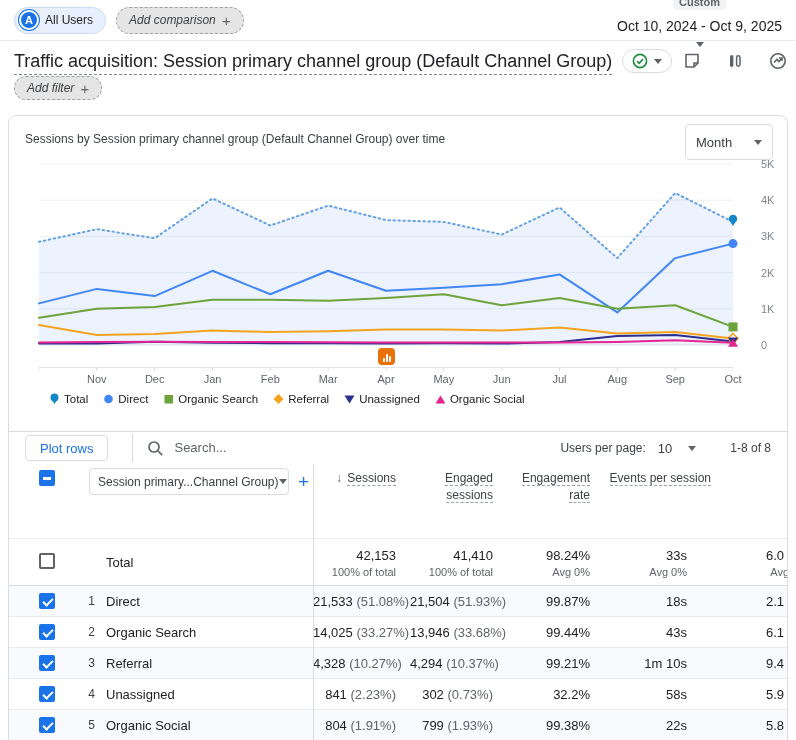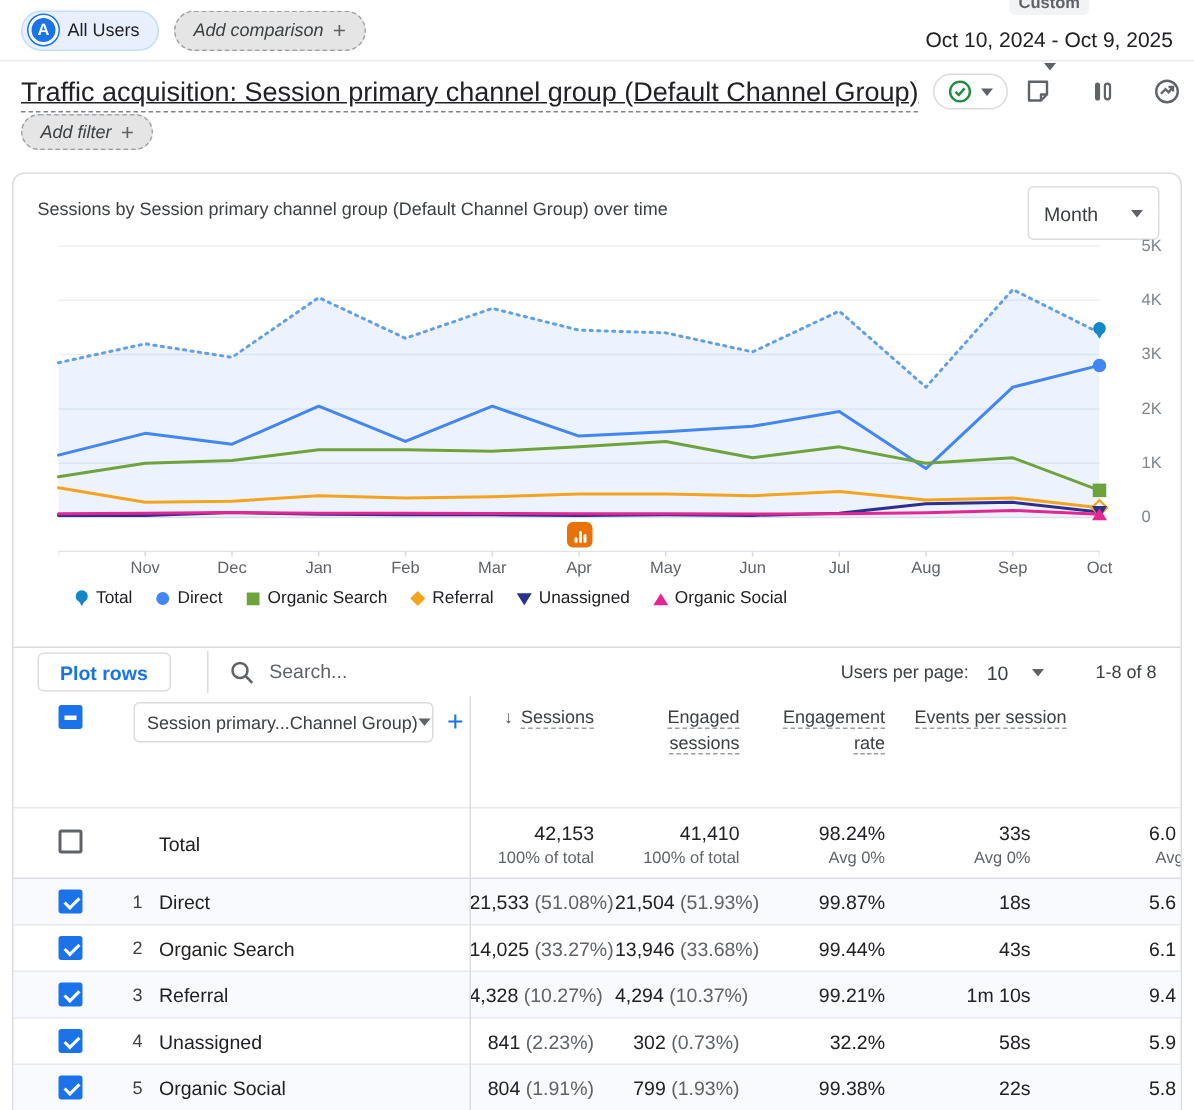--- a/index.html
+++ b/index.html
@@ -22,21 +22,21 @@
   .plus-glyph { font-size:15px; color:#5f6368; line-height:1; }
   .tb-right { display:flex; align-items:center; gap:8px;flex-direction:column; }
   .custom-tag { font-size:11px; font-weight:bold; color:#5f6368; background:#f1f3f4;
                 border-radius:4px; padding:2px 6px; }
   .date-range { font-size:14px; color:#202124; cursor:pointer; }
   .tri { width:0; height:0; border-left:4px solid transparent; border-right:4px solid transparent;
          border-top:5px solid #5f6368; display:inline-block; }
 
   
   .title-row { position:absolute; top:46px; left:0; right:0; height:30px;
-               display:flex; align-items:center; padding:0 14px; gap:10px;text-decoration:underline; }
+               display:flex; align-items:center; padding:0 14px; gap:10px; }
   .page-title { font-size:18px; font-weight:normal; color:#202124; white-space:nowrap; }
   .page-title span { border-bottom:1px dashed #80868b; padding-bottom:3px; }
   .quality-pill { display:inline-flex; align-items:center; gap:6px; border:1px solid #dadce0;
                   border-radius:14px; height:24px; padding:0 9px; cursor:pointer; flex:0 0 auto; }
   .hdr-icons { margin-left:auto; display:flex; align-items:center; gap:23px; flex:0 0 auto;
                padding-right:0; }
   .hdr-icons svg { display:block; cursor:pointer; }
 
   .filter-row { position:absolute; top:76px; left:14px; }
 
@@ -60,21 +60,21 @@
                        gap:1px; padding:3px 3px; cursor:pointer; }
   .annotation-marker i { display:block; width:2px; background:#fff; border-radius:1px; }
   #legend { position:absolute; left:40px; top:277px; display:flex; align-items:center; gap:15px; }
   .lg-item { display:flex; align-items:center; gap:4px; font-size:11.5px; color:#202124; }
 
   .section-divider { height:1px; background:#dadce0; }
 
   
   .toolbar { height:32px; display:flex; align-items:center; padding:0 16px; gap:0; }
   .plot-rows-btn { height:26px; border:1px solid #dadce0; border-radius:4px; background:#fff;
-                   color:#1a73e8; font-size:13px; font-weight:bold; padding:0 14px; cursor:pointer;
+                   color:#1a73e8; font-size:13px; font-weight:normal; padding:0 14px; cursor:pointer;
                    font-family:inherit; }
   .tb-vsep { width:1px; height:28px; background:#dadce0; margin:0 14px 0 24px; }
   .search-box { display:flex; align-items:flex-start; gap:10px; flex:1; }
   .search-box input { border:none; outline:none; font-size:13px; color:#202124; width:200px;
                       font-family:inherit; }
   .search-box input::placeholder { color:#5f6368; }
   .pager { display:flex; align-items:center; gap:6px; font-size:12px; color:#3c4043; }
   .pager .rpp-value { font-size:13px; margin-left:6px; }
   .pager .tri { margin:0 14px 0 10px; }
   .range-label { margin-left:14px; }
@@ -355,21 +355,21 @@
           <div class="trow drow alt">
             <div class="cbcell">
               <span class="cb checked"></span>
             </div>
             <div class="rownum">1</div>
             <div class="rowname">Direct</div>
             <div class="mcell"><span>21,533</span><span class="pct"> (51.08%)</span></div>
             <div class="mcell"><span>21,504</span><span class="pct"> (51.93%)</span></div>
             <div class="mcell"><span>99.87%</span></div>
             <div class="mcell"><span>18s</span></div>
-            <div class="mcell"><span>5.6</span></div>
+            <div class="mcell"><span>2.1</span></div>
           </div>
           <div class="trow drow">
             <div class="cbcell">
               <span class="cb checked"></span>
             </div>
             <div class="rownum">2</div>
             <div class="rowname">Organic Search</div>
             <div class="mcell"><span>14,025</span><span class="pct"> (33.27%)</span></div>
             <div class="mcell"><span>13,946</span><span class="pct"> (33.68%)</span></div>
             <div class="mcell"><span>99.44%</span></div>

